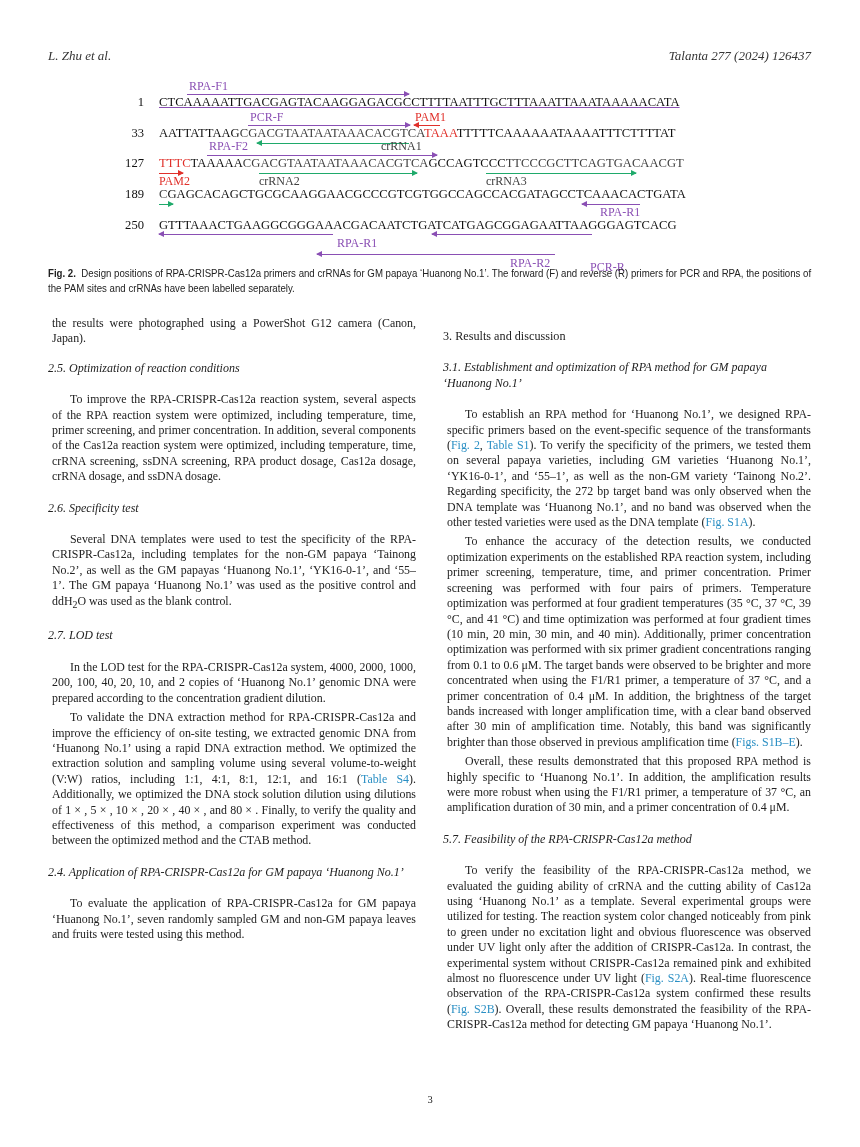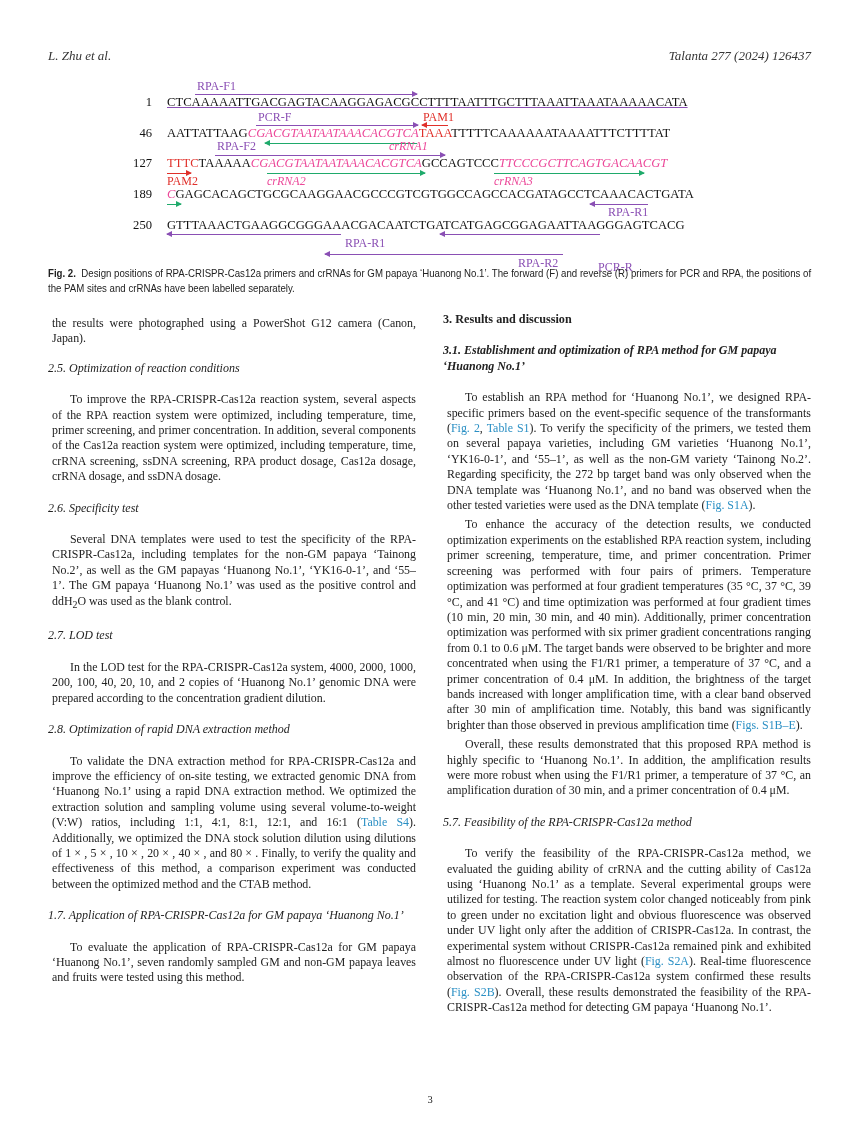--- a/index.html
+++ b/index.html
@@ -3,68 +3,68 @@
 <meta charset="utf-8">
 <style>
   html, body { margin:0; padding:0; background:#ffffff; }
   body { width:860px; height:1147px; position:relative; overflow:hidden;
          font-family:"Liberation Serif","DejaVu Serif",serif; color:#222; }
   .running-head { position:absolute; top:48px; font-style:italic; font-size:13px; color:#333; }
   .rh-left { left:48px; }
   .rh-right { right:49px; }
 
   
-  .figure { position:absolute; left:140px; top:76px; width:600px; height:180px; }
+  .figure { position:absolute; left:132px; top:76px; width:600px; height:180px; }
   .seq-row { position:absolute; left:0; font-size:12.6px; letter-spacing:0.02px; white-space:pre; color:#111; }
   .seq-num { position:absolute; width:30px; text-align:right; font-size:12.6px; color:#111; }
   .lbl { position:absolute; font-size:12px; white-space:nowrap; }
   .purple { color:#8a4fb4; }
-  .green { color:#ec4899;font-style:italic; }
+  .green { color:#404040; }
   .red { color:#e0302a; }
   .arrow { position:absolute; height:0; border-top:1.5px solid; }
   .arrow.right::after { content:""; position:absolute; right:-1px; top:-4.5px;
      border-left:6px solid currentColor; border-top:3.5px solid transparent; border-bottom:3.5px solid transparent; }
   .arrow.left::before { content:""; position:absolute; left:-1px; top:-4.5px;
      border-right:6px solid currentColor; border-top:3.5px solid transparent; border-bottom:3.5px solid transparent; }
   .a-purple { color:#8a4fb4; border-color:#8a4fb4; }
   .a-green { color:#1faa6b; border-color:#1faa6b; }
   .a-red { color:#e0302a; border-color:#e0302a; }
 
   .caption { position:absolute; left:48px; top:266px; width:770px; font-family:"Liberation Sans Narrow","Liberation Sans",sans-serif;
      font-size:10.4px; line-height:15px; color:#222; transform:scaleX(0.93); transform-origin:left top; width:828px; }
   .caption b { font-weight:bold; }
 
   .col { position:absolute; top:312px; width:372px; font-size:11.9px; line-height:15.4px; text-align:justify; }
   .col-left { left:48px; }
   .col-right { left:443px; }
   .col p { margin:4px; text-indent:18px; }
   .col p.noindent { text-indent:0; }
   .sec-head { font-style:italic; margin:16px 0 16px 0; font-size:12px; }
-  .sec-main { font-weight:bold; margin:0 0 16px 0; font-size:12.2px; }
+  .sec-main { font-weight:normal; margin:17px 0 16px 0; font-size:12.2px; }
   .link { color:#2a8fc4; }
   .page-num { position:absolute; top:1094px; left:0; width:860px; text-align:center; font-size:10.5px; }
 </style>
 </head>
 <body>
 
 <div class="running-head rh-left">L. Zhu et al.</div>
 <div class="running-head rh-right">Talanta 277 (2024) 126437</div>
 
 <div class="figure">
 
   <span class="lbl purple" style="left:57px;top:3px;">RPA-F1</span>
   <div class="arrow right a-purple" style="left:55px;top:18px;width:222px;"></div>
   <span class="seq-num" style="left:-18px;top:19px;">1</span>
   <span class="seq-row" style="left:27px;top:19px;text-decoration:underline;text-decoration-color:#8a4fb4;">CTCAAAAATTGACGAGTACAAGGAGACGCCTTTTAATTTGCTTTAAATTAAATAAAAACATA</span>
 
   <span class="lbl purple" style="left:118px;top:34px;">PCR-F</span>
   <div class="arrow right a-purple" style="left:116px;top:49px;width:162px;"></div>
   <span class="lbl red" style="left:283px;top:34px;">PAM1</span>
   <div class="arrow left a-red" style="left:282px;top:49px;width:26px;"></div>
-  <span class="seq-num" style="left:-18px;top:50px;">46</span>
+  <span class="seq-num" style="left:-18px;top:50px;">33</span>
   <span class="seq-row" style="left:27px;top:50px;"><span>AATTATTAAG</span><span class="green">CGACGTAATAATAAACACGTCA</span><span class="red">TAAA</span><span>TTTTTCAAAAAATAAAATTTCTTTTAT</span></span>
   <div class="arrow left a-green" style="left:125px;top:67px;width:152px;"></div>
 
   <span class="lbl purple" style="left:77px;top:63px;">RPA-F2</span>
   <span class="lbl green" style="left:249px;top:63px;">crRNA1</span>
   <div class="arrow right a-purple" style="left:75px;top:79px;width:230px;"></div>
   <span class="seq-num" style="left:-18px;top:80px;">127</span>
   <span class="seq-row" style="left:27px;top:80px;"><span class="red">TTTC</span><span>TAAAAA</span><span class="green">CGACGTAATAATAAACACGTCA</span><span>GCCAGTCCC</span><span class="green">TTCCCGCTTCAGTGACAACGT</span></span>
   <div class="arrow right a-red" style="left:27px;top:97px;width:24px;"></div>
   <div class="arrow right a-green" style="left:127px;top:97px;width:158px;"></div>
@@ -95,29 +95,28 @@
 </div>
 
 <div class="col col-left">
   <p class="noindent">the results were photographed using a PowerShot G12 camera (Canon, Japan).</p>
   <div class="sec-head" style="margin-top:14px;">2.5.  Optimization of reaction conditions</div>
   <p>To improve the RPA-CRISPR-Cas12a reaction system, several aspects of the RPA reaction system were optimized, including temperature, time, primer screening, and primer concentration. In addition, several components of the Cas12a reaction system were optimized, including temperature, time, crRNA screening, ssDNA screening, RPA product dosage, Cas12a dosage, crRNA dosage, and ssDNA dosage.</p>
   <div class="sec-head">2.6.  Specificity test</div>
   <p><span>Several DNA templates were used to test the specificity of the RPA-CRISPR-Cas12a, including templates for the non-GM papaya ‘Tainong No.2’, as well as the GM papayas ‘Huanong No.1’, ‘YK16-0-1’, and ‘55–1’. The GM papaya ‘Huanong No.1’ was used as the positive control and ddH</span><sub>2</sub><span>O was used as the blank control.</span></p>
   <div class="sec-head">2.7.  LOD test</div>
   <p>In the LOD test for the RPA-CRISPR-Cas12a system, 4000, 2000, 1000, 200, 100, 40, 20, 10, and 2 copies of ‘Huanong No.1’ genomic DNA were prepared according to the concentration gradient dilution.</p>
-  <div class="sec-head">2.8.  Optimization of rapid DNA extraction method</div>
   <p><span>To validate the DNA extraction method for RPA-CRISPR-Cas12a and improve the efficiency of on-site testing, we extracted genomic DNA from ‘Huanong No.1’ using a rapid DNA extraction method. We optimized the extraction solution and sampling volume using several volume-to-weight (V:W) ratios, including 1:1, 4:1, 8:1, 12:1, and 16:1 (</span><a class="link">Table S4</a><span>). Additionally, we optimized the DNA stock solution dilution using dilutions of 1 × , 5 × , 10 × , 20 × , 40 × , and 80 × . Finally, to verify the quality and effectiveness of this method, a comparison experiment was conducted between the optimized method and the CTAB method.</span></p>
-  <div class="sec-head">1.7.  Application of RPA-CRISPR-Cas12a for GM papaya ‘Huanong No.1’</div>
+  <div class="sec-head">2.4.  Application of RPA-CRISPR-Cas12a for GM papaya ‘Huanong No.1’</div>
   <p>To evaluate the application of RPA-CRISPR-Cas12a for GM papaya ‘Huanong No.1’, seven randomly sampled GM and non-GM papaya leaves and fruits were tested using this method.</p>
 </div>
 
 <div class="col col-right">
   <div class="sec-main">3.  Results and discussion</div>
-  <div class="sec-head" style="margin-top:16px;text-align:left;font-weight:bold;">3.1.  Establishment and optimization of RPA method for GM papaya ‘Huanong No.1’</div>
+  <div class="sec-head" style="margin-top:16px;text-align:left;">3.1.  Establishment and optimization of RPA method for GM papaya ‘Huanong No.1’</div>
   <p><span>To establish an RPA method for ‘Huanong No.1’, we designed RPA-specific primers based on the event-specific sequence of the transformants (</span><a class="link">Fig. 2</a><span>, </span><a class="link">Table S1</a><span>). To verify the specificity of the primers, we tested them on several papaya varieties, including GM varieties ‘Huanong No.1’, ‘YK16-0-1’, and ‘55–1’, as well as the non-GM variety ‘Tainong No.2’. Regarding specificity, the 272 bp target band was only observed when the DNA template was ‘Huanong No.1’, and no band was observed when the other tested varieties were used as the DNA template (</span><a class="link">Fig. S1A</a><span>).</span></p>
   <p><span>To enhance the accuracy of the detection results, we conducted optimization experiments on the established RPA reaction system, including primer screening, temperature, time, and primer concentration. Primer screening was performed with four pairs of primers. Temperature optimization was performed at four gradient temperatures (35 °C, 37 °C, 39 °C, and 41 °C) and time optimization was performed at four gradient times (10 min, 20 min, 30 min, and 40 min). Additionally, primer concentration optimization was performed with six primer gradient concentrations ranging from 0.1 to 0.6 μM. The target bands were observed to be brighter and more concentrated when using the F1/R1 primer, a temperature of 37 °C, and a primer concentration of 0.4 μM. In addition, the brightness of the target bands increased with longer amplification time, with a clear band observed after 30 min of amplification time. Notably, this band was significantly brighter than those observed in previous amplification time (</span><a class="link">Figs. S1B–E</a><span>).</span></p>
   <p>Overall, these results demonstrated that this proposed RPA method is highly specific to ‘Huanong No.1’. In addition, the amplification results were more robust when using the F1/R1 primer, a temperature of 37 °C, an amplification duration of 30 min, and a primer concentration of 0.4 μM.</p>
   <div class="sec-head">5.7.  Feasibility of the RPA-CRISPR-Cas12a method</div>
   <p><span>To verify the feasibility of the RPA-CRISPR-Cas12a method, we evaluated the guiding ability of crRNA and the cutting ability of Cas12a using ‘Huanong No.1’ as a template. Several experimental groups were utilized for testing. The reaction system color changed noticeably from pink to green under no excitation light and obvious fluorescence was observed under UV light only after the addition of CRISPR-Cas12a. In contrast, the experimental system without CRISPR-Cas12a remained pink and exhibited almost no fluorescence under UV light (</span><a class="link">Fig. S2A</a><span>). Real-time fluorescence observation of the RPA-CRISPR-Cas12a system confirmed these results (</span><a class="link">Fig. S2B</a><span>). Overall, these results demonstrated the feasibility of the RPA-CRISPR-Cas12a method for detecting GM papaya ‘Huanong No.1’.</span></p>
 </div>
 
 <div class="page-num">3</div>
 
 </body></html>

